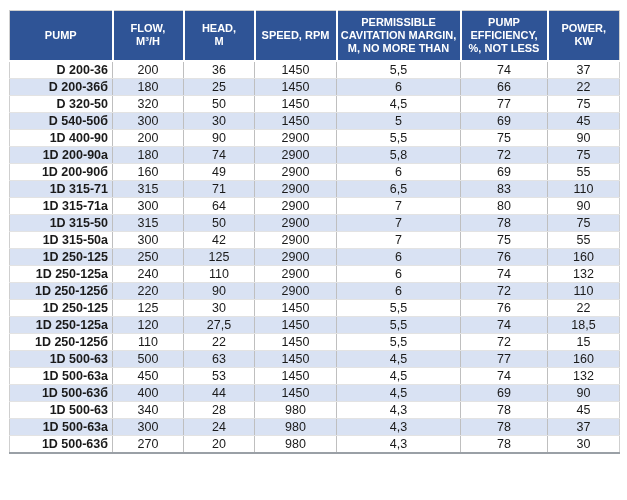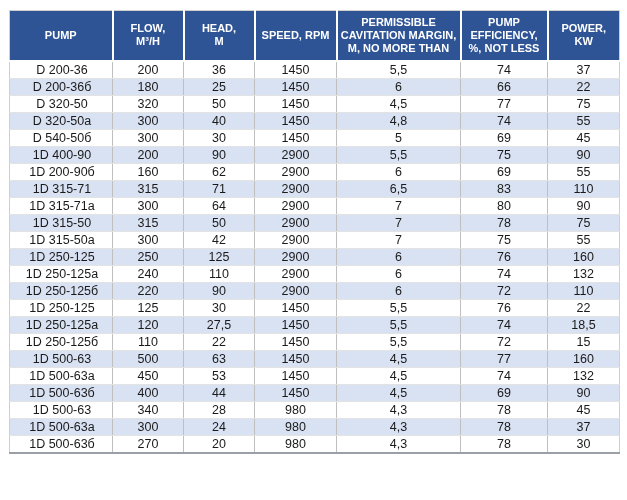--- a/index.html
+++ b/index.html
@@ -59,22 +59,23 @@
     vertical-align: middle;
     padding: 0 4px;
     border-left: 1px solid #bfbfbf;
     border-bottom: 1px solid #e3e3e3;
     box-sizing: border-box;
     white-space: nowrap;
     overflow: hidden;
   }
   tbody td:first-child {
     border-left: none;
-    text-align: center;
+    text-align: right;
     padding-left: 6px;
+    font-weight: bold;
   }
   tbody tr:nth-child(even) td { background: #D9E2F3; }
   tbody tr:nth-child(odd)  td { background: #ffffff; }
 </style>
 </head>
 <body>
 
 <div class="page">
   <table class="pump-table">
     <colgroup>
@@ -126,50 +127,50 @@
         <tr>
           <td>D 320-50</td>
           <td>320</td>
           <td>50</td>
           <td>1450</td>
           <td>4,5</td>
           <td>77</td>
           <td>75</td>
         </tr>
         <tr>
-          <td>D 320-50a</td>
-          <td>300</td>
-          <td>40</td>
-          <td>1450</td>
-          <td>4,8</td>
-          <td>74</td>
-          <td>55</td>
-        </tr>
-        <tr>
           <td>D 540-50б</td>
           <td>300</td>
           <td>30</td>
           <td>1450</td>
           <td>5</td>
           <td>69</td>
           <td>45</td>
         </tr>
         <tr>
           <td>1D 400-90</td>
           <td>200</td>
           <td>90</td>
           <td>2900</td>
           <td>5,5</td>
           <td>75</td>
           <td>90</td>
         </tr>
         <tr>
+          <td>1D 200-90a</td>
+          <td>180</td>
+          <td>74</td>
+          <td>2900</td>
+          <td>5,8</td>
+          <td>72</td>
+          <td>75</td>
+        </tr>
+        <tr>
           <td>1D 200-90б</td>
           <td>160</td>
-          <td>62</td>
+          <td>49</td>
           <td>2900</td>
           <td>6</td>
           <td>69</td>
           <td>55</td>
         </tr>
         <tr>
           <td>1D 315-71</td>
           <td>315</td>
           <td>71</td>
           <td>2900</td>

